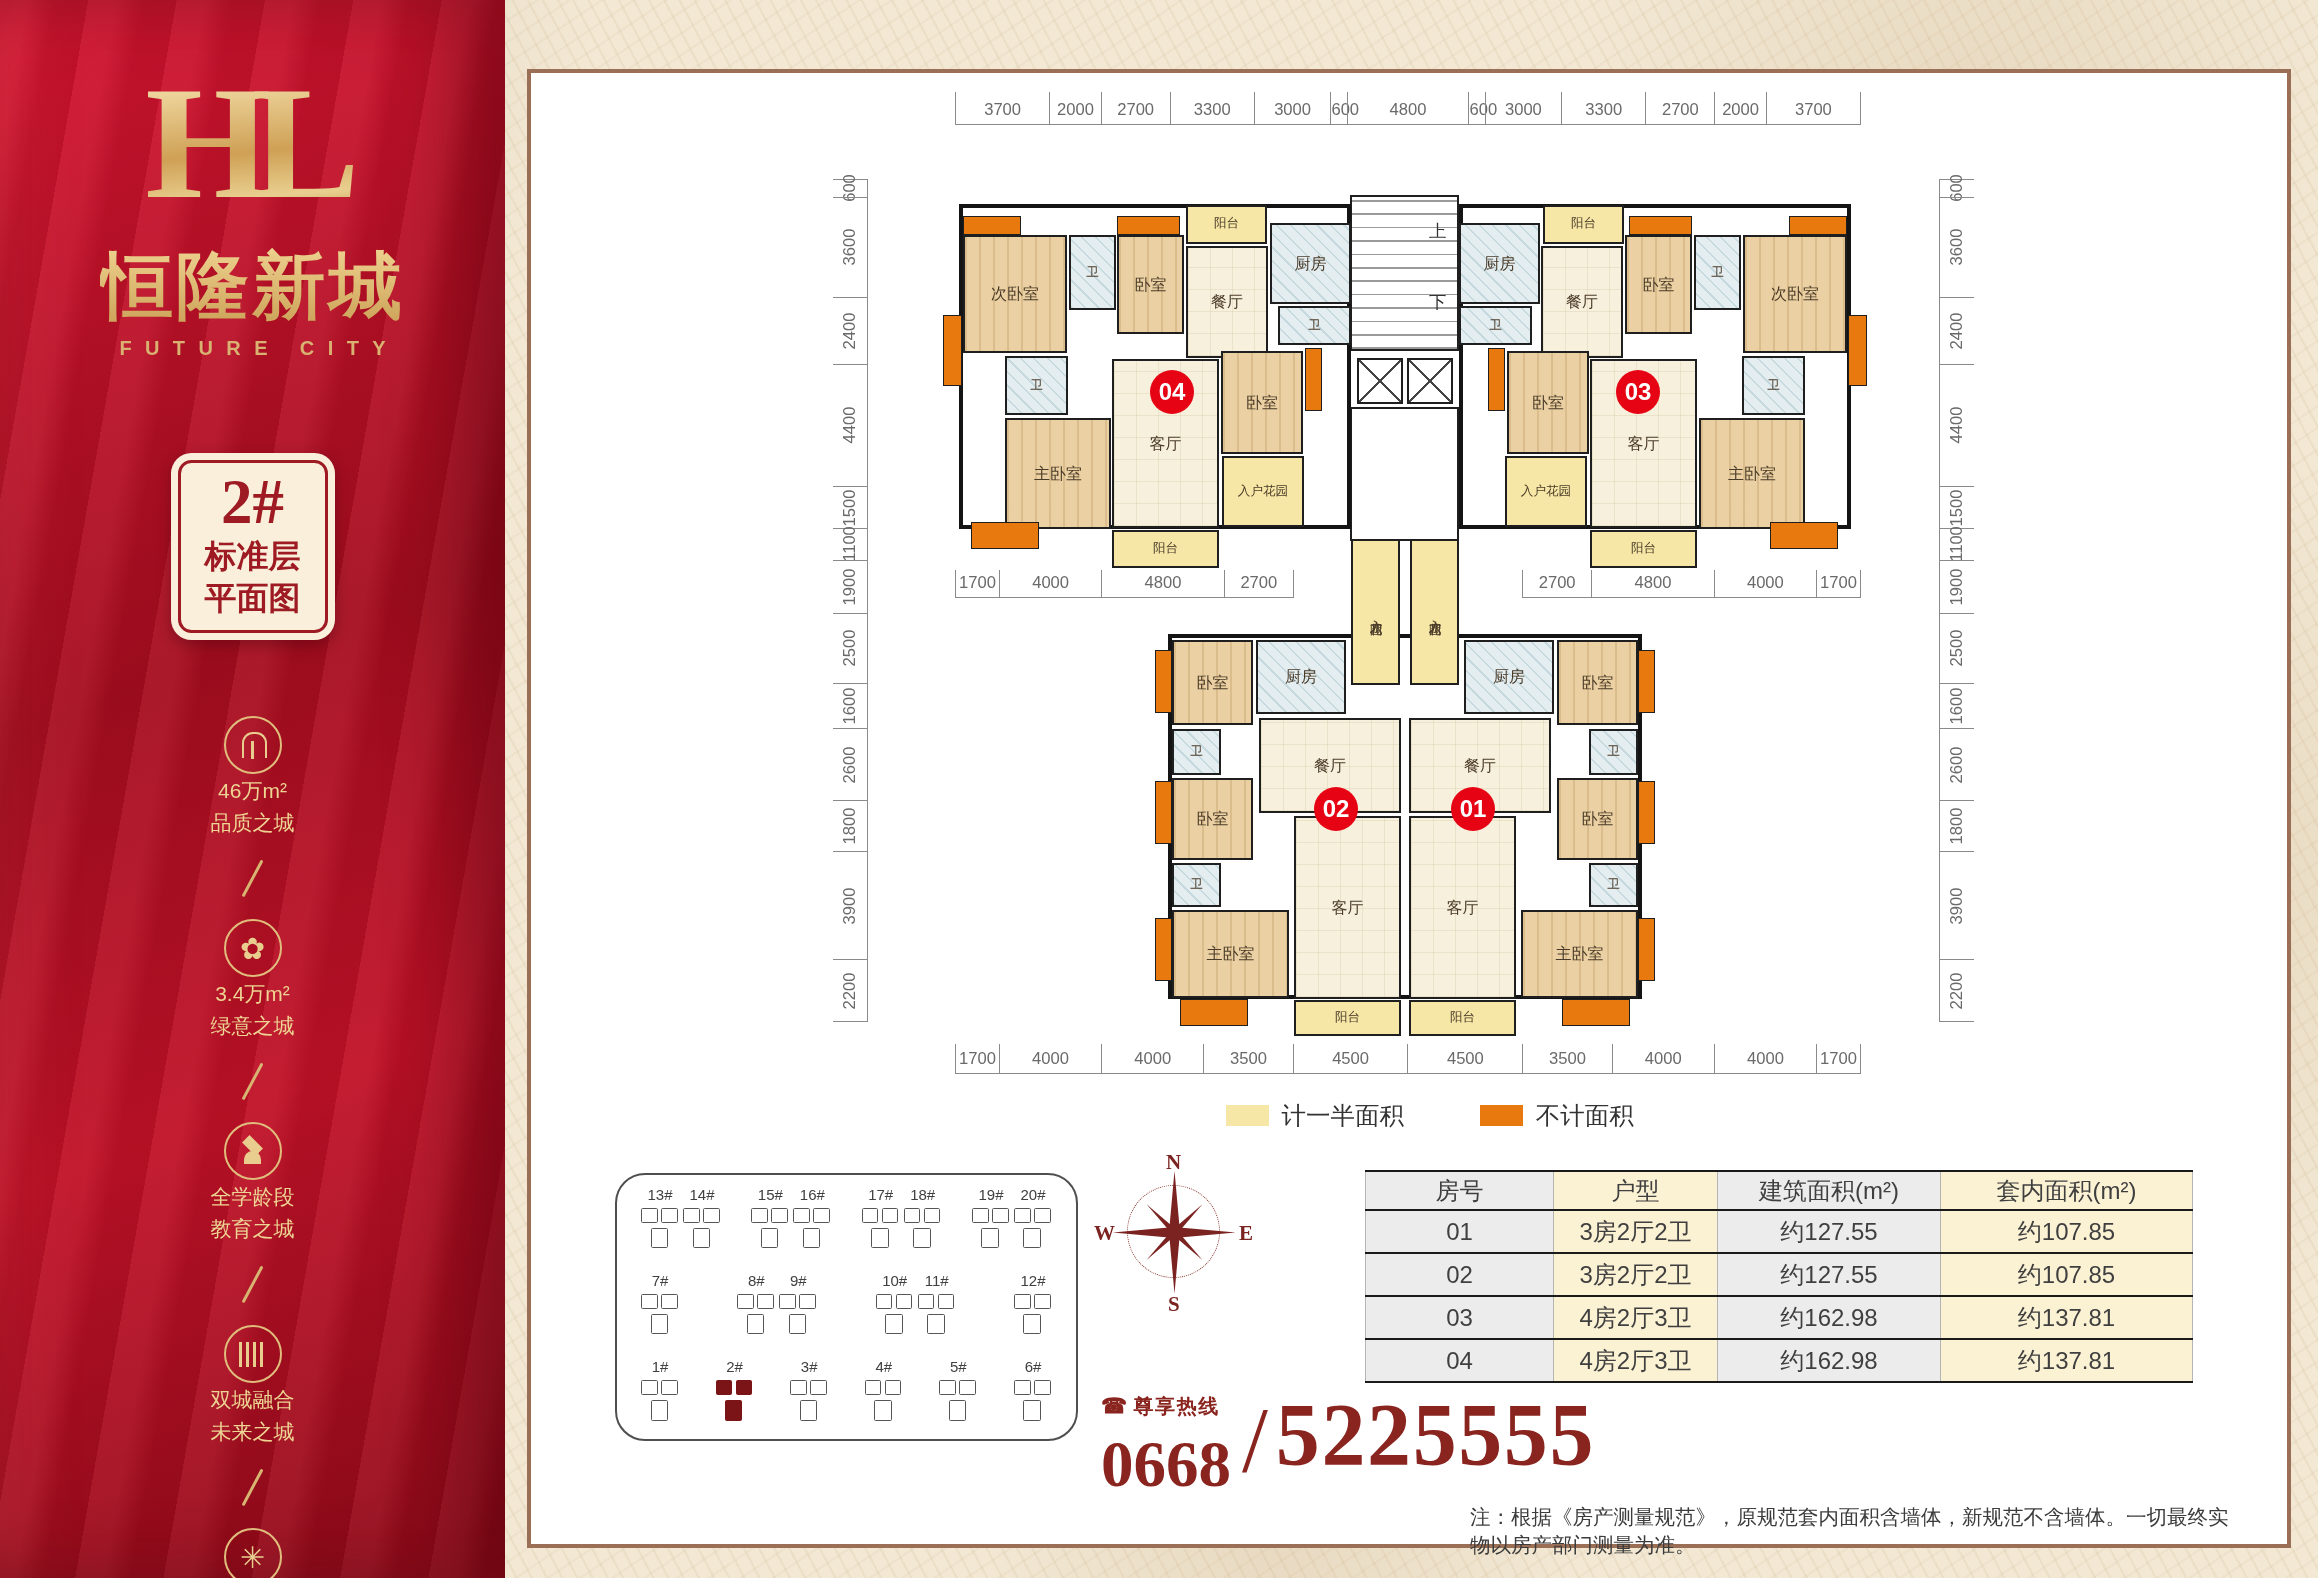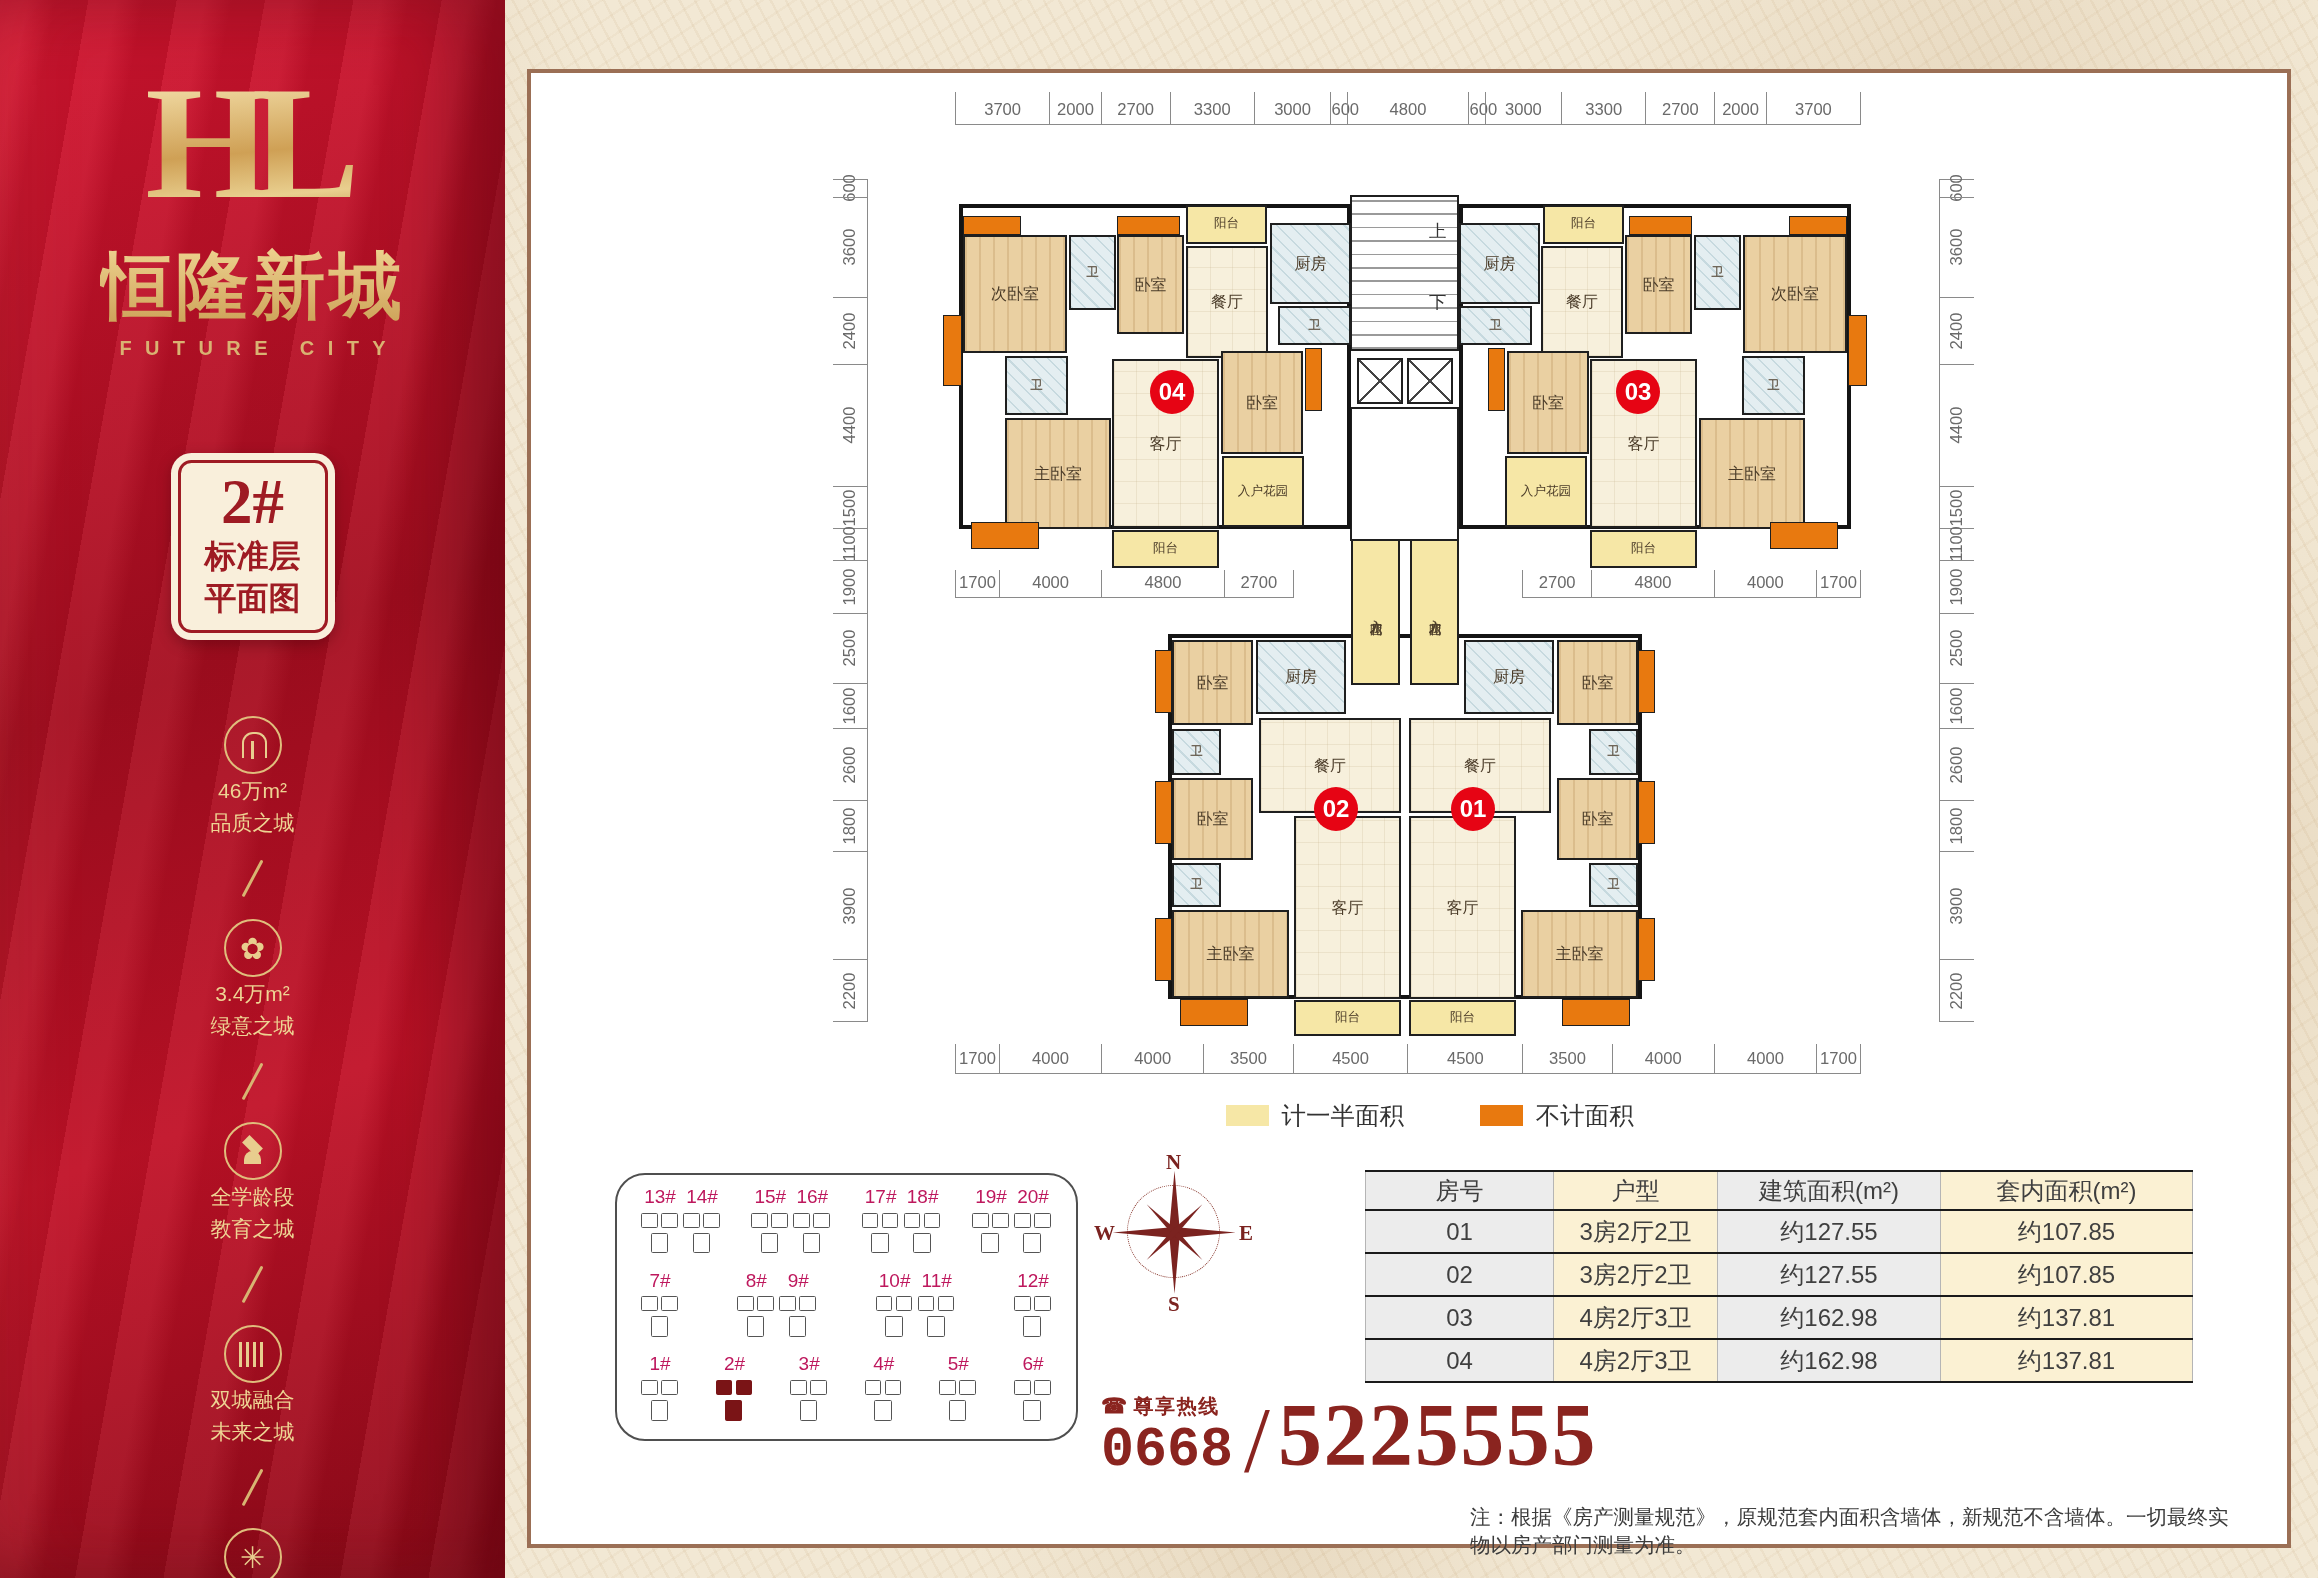--- a/index.html
+++ b/index.html
@@ -102,21 +102,21 @@
   .lg-sw { width:43px; height:20.5px; }
   .lg-tx { font-size:24.5px; color:#333; }
 
   
   #smap { position:absolute; left:84px; top:1100px; width:463px; height:268px; border:2.4px solid #4f4f4f;
     border-radius:30px; background:#fff; display:flex; flex-direction:column; justify-content:space-between;
     padding:11px 24px 16px; }
   .srow { display:flex; justify-content:space-between; align-items:flex-end; }
   .sgroup { display:flex; gap:4px; }
   .bitem { display:flex; flex-direction:column; align-items:center; gap:4.7px; }
-  .blabel { font-size:19px; color:#be185d; }
+  .blabel { font-size:15px; color:#404040; }
   .clu { position:relative; width:38px; height:43px; }
   .clu .p { position:absolute; border:1.6px solid #555; background:#fff; border-radius:1.6px; }
   .clu .pa { left:0; top:0; width:16.6px; height:15px; }
   .clu .pb { left:20px; top:0; width:16.6px; height:15px; }
   .clu .pc { left:9.5px; top:20px; width:17.4px; height:20.5px; }
   .clu.hl .p { background:#7a1416; border-color:#7a1416; }
 
   
   #compass { position:absolute; left:588px; top:1104px; width:111px; height:111px; }
   .rose { position:absolute; left:8px; top:8px; width:93px; height:93px; border:1.6px dotted #8a3a30; border-radius:50%; }
@@ -137,21 +137,21 @@
   .htable th { height:39px; font-size:24px; }
   .htable td { height:43px; font-size:24px; }
   .col0 { width:188px; } .col1 { width:164px; } .col2 { width:223px; } .col3 { width:252px; }
   .cg { background:#ececec; } .cc { background:#fbf1d3; }
 
   
   #contact { position:absolute; left:570px; top:1320px; width:1121px; display:flex; align-items:flex-start; }
   .hot-left { display:flex; flex-direction:column; align-items:flex-start; }
   .hot-label { font-size:20px; color:#8a241f; font-weight:bold; letter-spacing:1.6px; }
   .hot-label .ph-ic { font-size:21px; margin-right:4.7px; }
-  .hot-code { font-family:Liberation Mono, monospace; font-size:55px; font-weight:bold; color:#8a241f; line-height:1; margin-top:3px; }
+  .hot-code { font-family:Liberation Serif, serif; font-size:65px; font-weight:bold; color:#8a241f; line-height:1; margin-top:12px; }
   .hot-slash { font-family:"Liberation Serif", serif; font-size:93px; color:#8a241f; line-height:1; margin:0 8px 0 11px; font-weight:normal; }
   .hot-num { font-family:"Liberation Serif", serif; font-size:88px; font-weight:bold; color:#8a241f; line-height:0.95; letter-spacing:1.6px; }
   .addr-block { margin-left:22px; padding-left:24px; border-left:2.4px solid #8a241f; }
   .addr1 { font-size:32px; font-weight:bold; color:#8a241f; }
   .addr2 { font-size:24px; font-weight:bold; color:#8a241f; margin-top:11px; }
   #note { position:absolute; left:939px; top:1430px; width:774px; font-size:20.5px; color:#3c3c3c; }
 </style>
 </head>
 <body>
 

